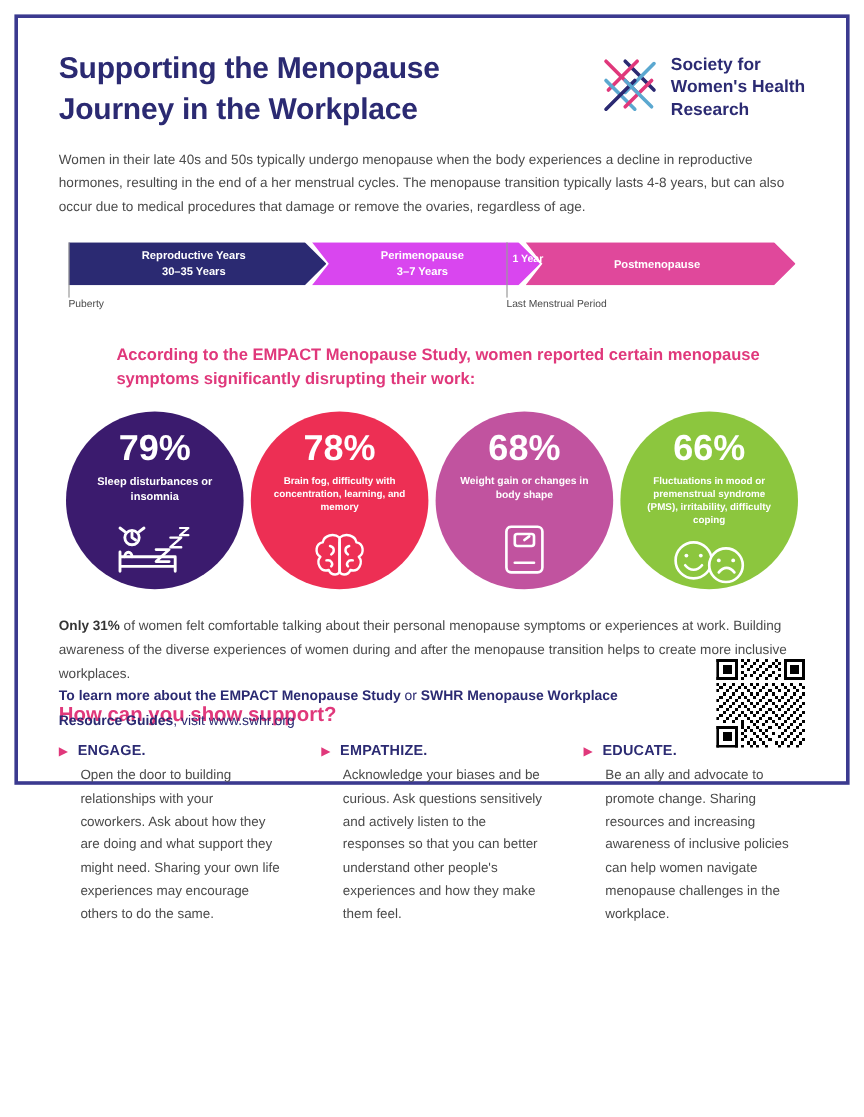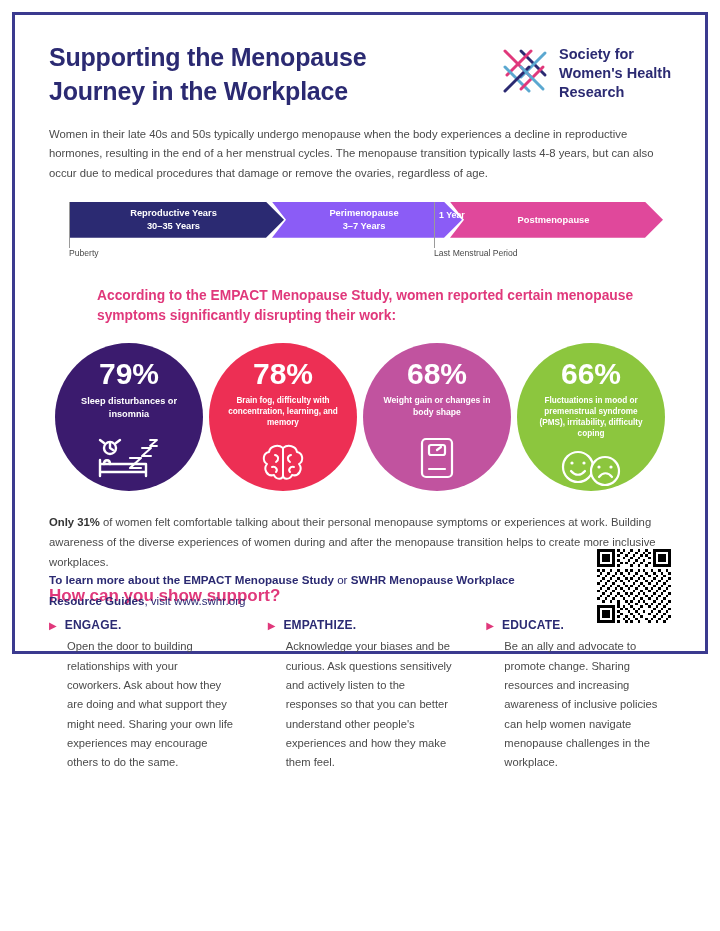--- a/index.html
+++ b/index.html
@@ -71,21 +71,20 @@
     font-size: 11.3px;
     line-height: 1.75;
     max-width: 610px;
   }
 
   
   .timeline-wrap {
     margin-top: 18px;
     position: relative;
     height: 62px;
-    margin-left: 12px;
   }
   .timeline {
     position: relative;
     height: 36px;
     display: flex;
     margin: 0 8px 0 8px;
   }
   .seg {
     position: relative;
     height: 36px;
@@ -94,21 +93,21 @@
     justify-content: center;
     color: #ffffff;
     text-align: center;
     font-size: 9.3px;
     line-height: 1.35;
     font-weight: bold;
   }
   .seg .seg-inner { position: relative; z-index: 2; padding-right: 6px; }
   .seg-1 { flex: 0 0 215px; background: #2b2a72;
            clip-path: polygon(0 0, calc(100% - 18px) 0, 100% 50%, calc(100% - 18px) 100%, 0 100%); }
-  .seg-2 { flex: 0 0 190px; margin-left: -12px; background: #8b5cf6;
+  .seg-2 { flex: 0 0 190px; margin-left: -12px; background: #d946ef;
            clip-path: polygon(0 0, calc(100% - 18px) 0, 100% 50%, calc(100% - 18px) 100%, 0 100%, 14px 50%); }
   .seg-3 { flex: 1 1 auto; margin-left: -12px; background: #e0489b;
            clip-path: polygon(0 0, calc(100% - 18px) 0, 100% 50%, calc(100% - 18px) 100%, 0 100%, 14px 50%); }
   .tick {
     position: absolute;
     top: 0;
     width: 1px;
     height: 46px;
     background: #9a9a9a;
   }

